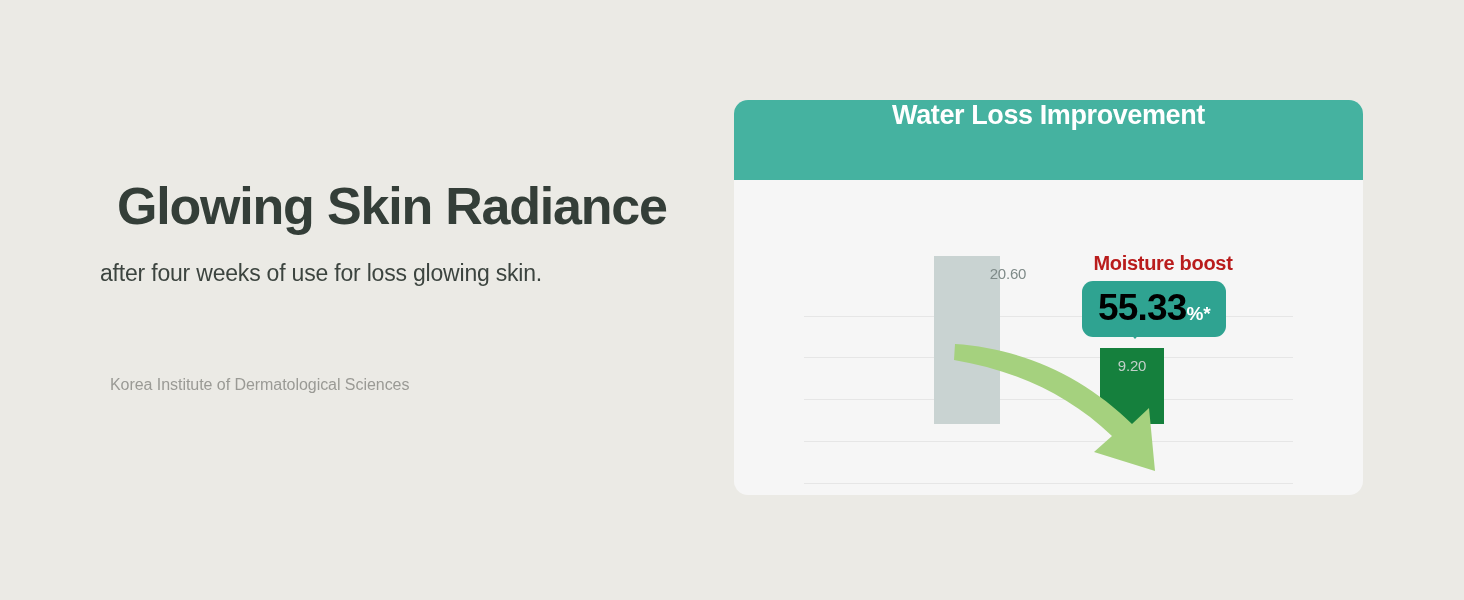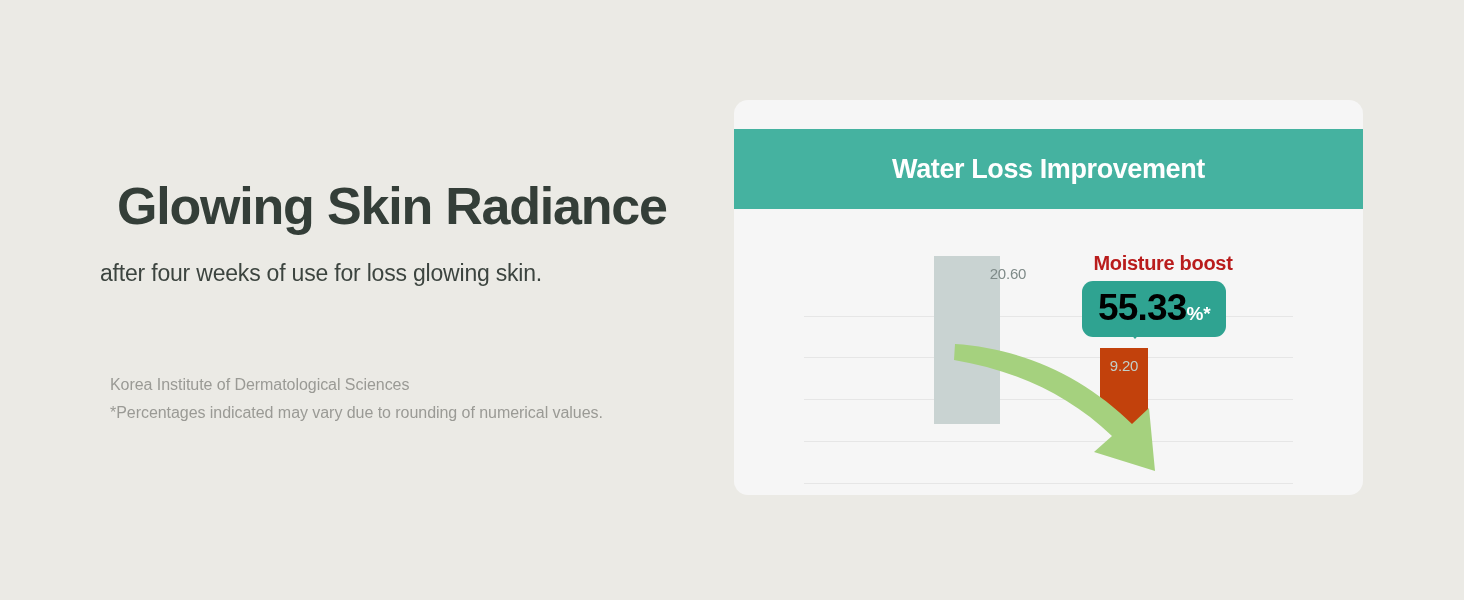--- a/index.html
+++ b/index.html
@@ -63,23 +63,22 @@
     width: 629px;
     height: 395px;
     border-radius: 14px;
     background: #F6F6F6;
     overflow: hidden;
   }
   #card-header {
     height: 80px;
     background: #45B2A0;
     display: flex;
-    align-items: center;
+    align-items: flex-start;
     justify-content: center;
-    margin-top: 29px;
   }
   #card-title {
     color: #FFFFFF;
     font-size: 27px;
     font-weight: bold;
     letter-spacing: -0.4px;
   }
 
   
   #plot-area {
@@ -101,22 +100,22 @@
     position: absolute;
     bottom: 71px; 
   }
   #bar-before {
     left: 200px;
     width: 66px;
     background: #C9D3D2;
   }
   #bar-after {
     left: 366px;
-    width: 48px;
-    background: #c2410c;
+    width: 64px;
+    background: #15803d;
   }
   .bar-value {
     position: absolute;
     top: 9px;
     left: 0;
     width: 100%;
     text-align: center;
     font-size: 15px;
     letter-spacing: -0.2px;
   }
@@ -181,21 +180,20 @@
 
 <div id="left-copy">
   <h1 id="headline">Glowing Skin Radiance</h1>
   <p id="subhead">
     <span class="sub-line">after four weeks of use for loss glowing skin.</span>
   </p>
 </div>
 
 <div id="footnote">
   <span class="fn-line">Korea Institute of Dermatological Sciences</span>
-  <span class="fn-line">*Percentages indicated may vary due to rounding of numerical values.</span>
 </div>
 
 <div id="chart-card">
 
   <div id="card-header">
     <span id="card-title">Water Loss Improvement</span>
   </div>
 
   <div id="plot-area">
 

